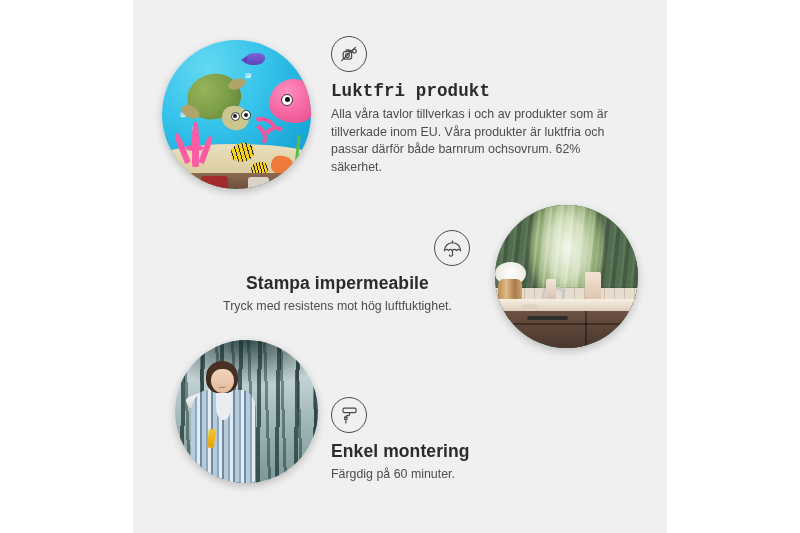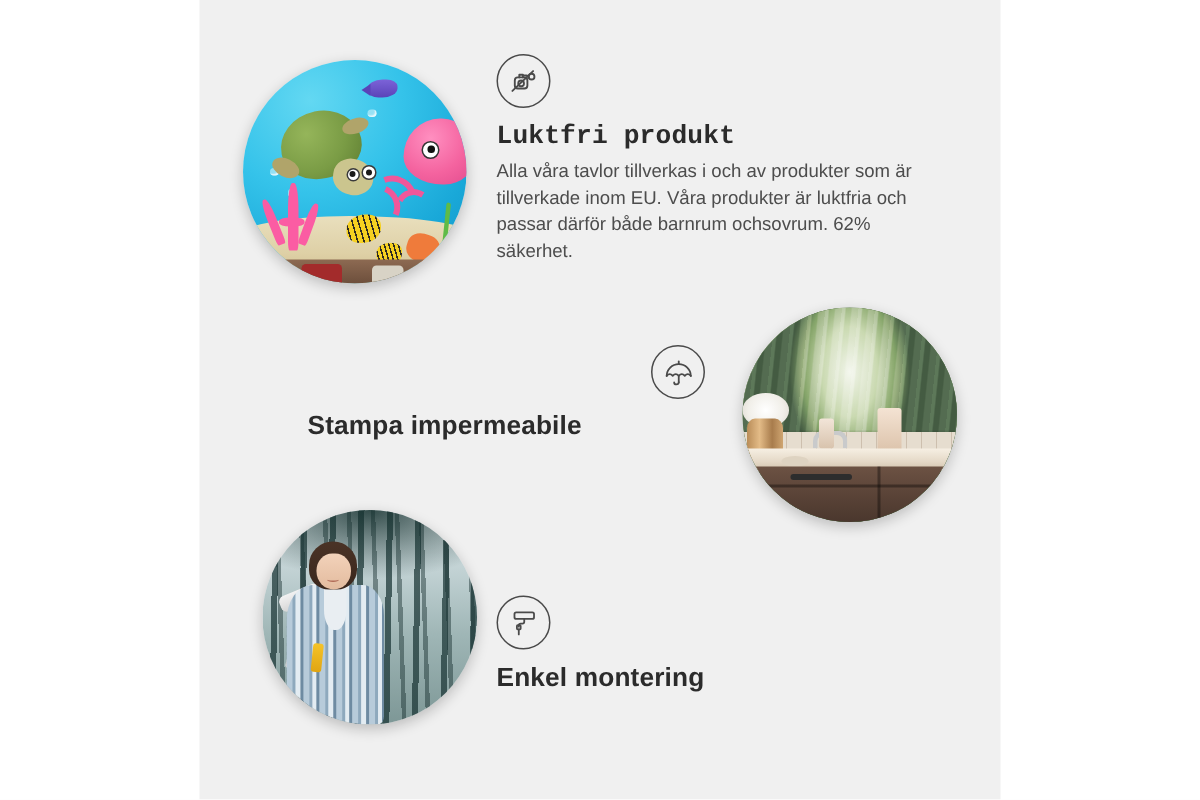--- a/index.html
+++ b/index.html
@@ -286,21 +286,21 @@
     color: #4d4d4d;
     line-height: 1.42;
   }
 
   
   #feature-odourless { left: 331px; top: 36px; width: 300px; }
   #feature-odourless .feat-icon { margin-bottom: 9px; }
   #feature-odourless .feat-title { margin-bottom: 5px; font-family: Liberation Mono, monospace; }
 
   
-  #feature-waterproof { left: 205px; top: 230px; width: 265px; text-align: left; }
+  #feature-waterproof { left: 205px; top: 230px; width: 265px; text-align: center; }
   #feature-waterproof .feat-icon { margin-left: auto; margin-bottom: 7px; }
   #feature-waterproof .feat-title { margin-bottom: 4px; }
 
   
   #feature-easymount { left: 331px; top: 397px; width: 290px; }
   #feature-easymount .feat-icon { margin-bottom: 8px; }
   #feature-easymount .feat-title { margin-bottom: 4px; }
 </style>
 </head>
 <body>
@@ -406,27 +406,29 @@
     <div class="feat-icon">
       <svg width="23" height="23" viewBox="0 0 24 24" fill="none" stroke="#4a4a4a" stroke-width="1.25" stroke-linecap="round" stroke-linejoin="round">
         <path d="M3.6 14.2c0-4.6 3.8-8.2 8.4-8.2s8.4 3.6 8.4 8.2"></path>
         <path d="M3.6 14.2c1.4-1.6 2.8-1.6 4.2 0 1.4-1.6 2.8-1.6 4.2 0 1.4-1.6 2.8-1.6 4.2 0 1.4-1.6 2.8-1.6 4.2 0"></path>
         <line x1="12" y1="14.2" x2="12" y2="18.6"></line>
         <path d="M12 18.6c0 .9-.8 1.5-1.7 1.5-.8 0-1.5-.6-1.5-1.4"></path>
         <line x1="12" y1="6" x2="12" y2="4.1"></line>
       </svg>
     </div>
     <div class="feat-title">Stampa impermeabile</div>
+    <div class="feat-body">Tryck med resistens mot hög luftfuktighet.</div>
   </div>
 
   <div class="feature" id="feature-easymount">
     <div class="feat-icon">
       <svg width="23" height="23" viewBox="0 0 24 24" fill="none" stroke="#4a4a4a" stroke-width="1.25" stroke-linecap="round" stroke-linejoin="round">
         <rect x="5.2" y="4.4" width="13.6" height="4.6" rx="1.2"></rect>
         <path d="M12 9v1.9c0 .7-.6 1.3-1.3 1.3H9.5c-.7 0-1.3.6-1.3 1.3v.9"></path>
         <rect x="6.9" y="13.4" width="2.6" height="2.8" rx=".5"></rect>
         <line x1="8.2" y1="16.2" x2="8.2" y2="19.8"></line>
       </svg>
     </div>
     <div class="feat-title">Enkel montering</div>
+    <div class="feat-body">Färgdig på 60 minuter.</div>
   </div>
 
 </div>
 
 </body></html>

